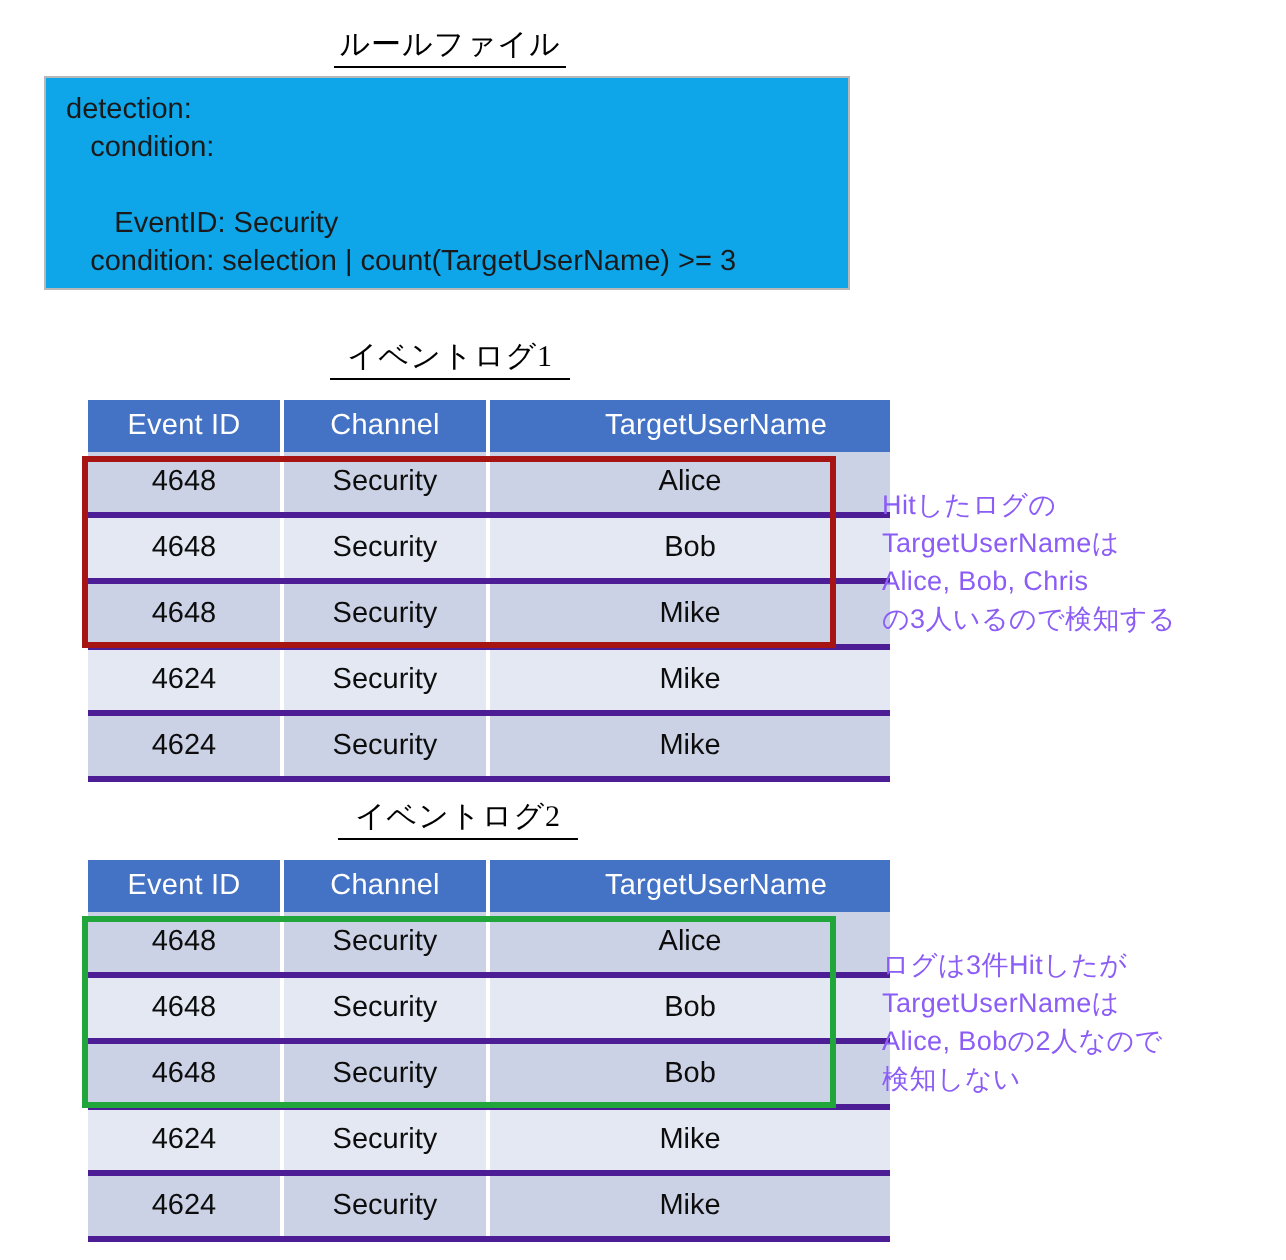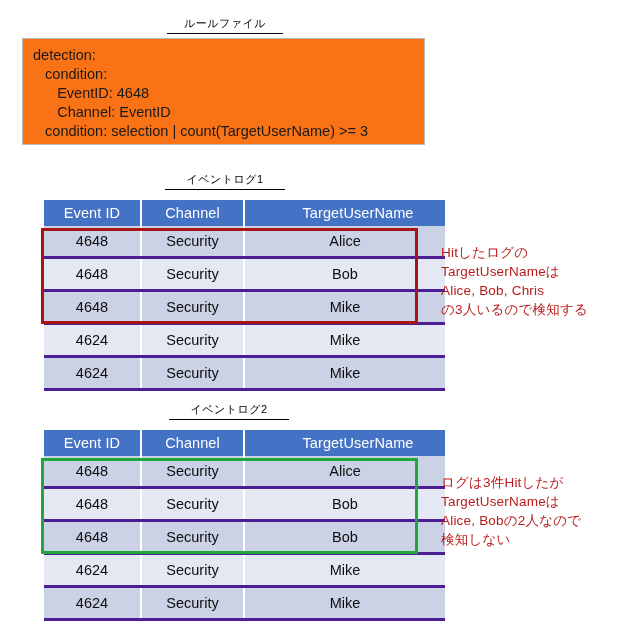--- a/index.html
+++ b/index.html
@@ -13,38 +13,39 @@
     position: relative;
     overflow: hidden;
     font-family: "Liberation Sans", "DejaVu Sans", sans-serif;
     color: #000000;
     -webkit-font-smoothing: antialiased;
   }
 
   
   .section-title {
     position: absolute;
-    font-size: 11px;
+    font-size: 15px;
     line-height: 18px;
     letter-spacing: 0.5px;
     text-align: center;
     white-space: nowrap;
     border-bottom: 1px solid #000;
     padding-bottom: 1px;
+    font-family: Liberation Serif, serif;
   }
 
   
   .rule-box {
     position: absolute;
     left: 22px;
     top: 38px;
     width: 403px;
     height: 107px;
     border: 1px solid #b8b8b8;
-    background: #f97316;
+    background: #0ea5e9;
     box-sizing: border-box;
   }
   .rule-line {
     position: absolute;
     font-size: 14.5px;
     line-height: 17px;
     white-space: pre;
     color: #1a1a1a;
   }
 
@@ -89,35 +90,34 @@
     box-sizing: border-box;
     pointer-events: none;
     background: transparent;
   }
 
   
   .note {
     position: absolute;
     font-size: 13.5px;
     line-height: 19px;
-    color: #b91c1c;
+    color: #8b5cf6;
     white-space: pre-line;
     letter-spacing: 0.2px;
   }
 </style>
 </head>
 <body>
 
 <div class="section-title" style="left:167px; top:14px; width:116px;">ルールファイル</div>
 
 <div class="rule-box">
   <div class="rule-line" style="left:10px; top:8px;">detection:</div>
   <div class="rule-line" style="left:10px; top:27px;">   condition:</div>
-  <div class="rule-line" style="left:10px; top:46px;">      EventID: 4648</div>
-  <div class="rule-line" style="left:10px; top:65px;">      Channel: EventID</div>
+  <div class="rule-line" style="left:10px; top:65px;">      EventID: Security</div>
   <div class="rule-line" style="left:10px; top:84px;">   condition: selection | count(TargetUserName) &gt;= 3</div>
 </div>
 
 <div class="section-title" style="left:165px; top:170px; width:120px;">イベントログ1</div>
 
 <table class="logtable" style="left:44px; top:200px;">
   <thead>
     <tr>
       <th class="col-a">Event ID</th>
       <th class="col-b">Channel</th>

